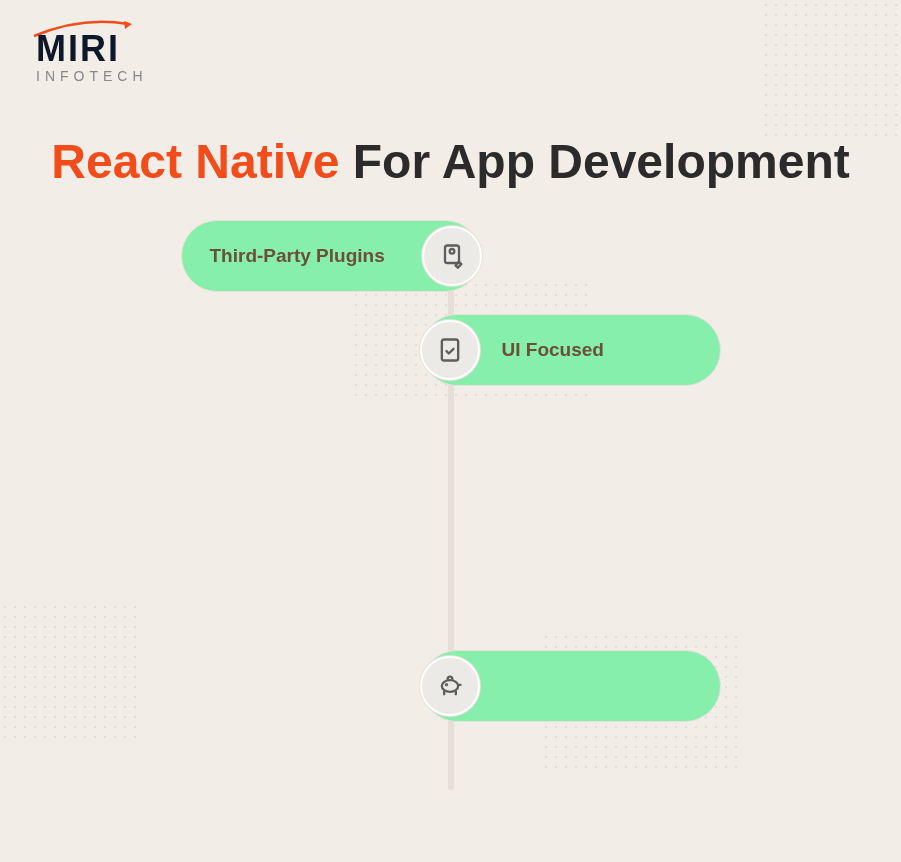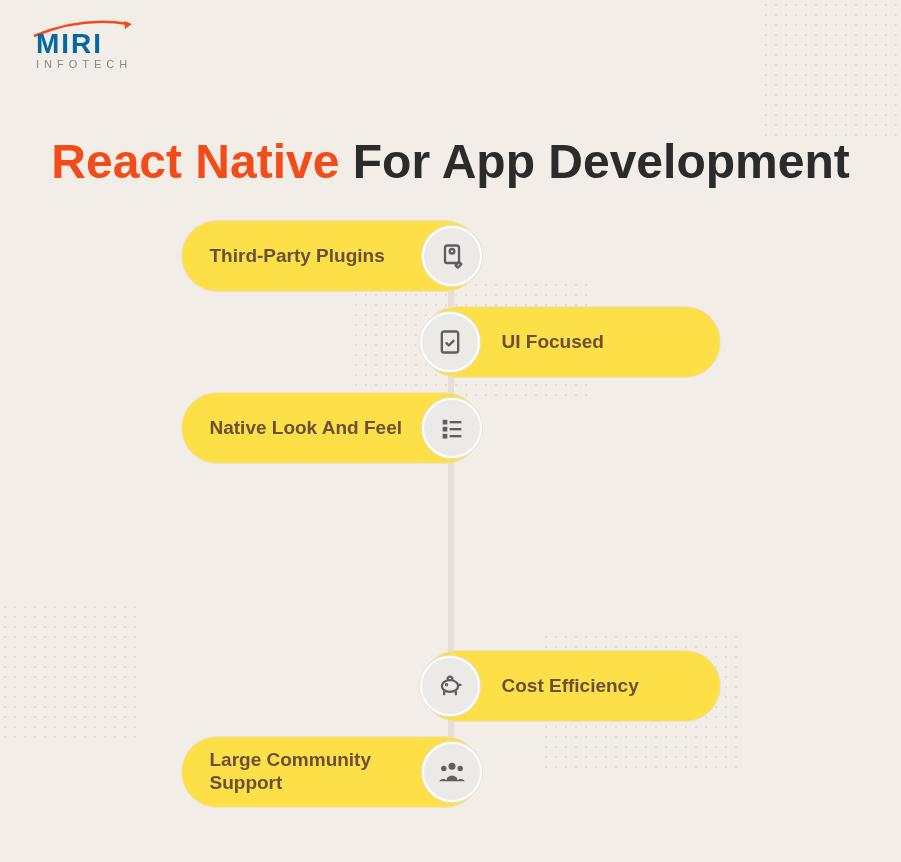--- a/index.html
+++ b/index.html
@@ -25,28 +25,28 @@
     .dots-bl { bottom: 120px; left: 0; width: 140px; height: 140px; }
     .dots-mid { top: 280px; right: 310px; width: 240px; height: 120px; }
     .dots-br { bottom: 90px; right: 160px; width: 200px; height: 140px; }
 
     .logo {
       position: absolute;
       top: 28px;
       left: 36px;
     }
     .logo-text {
-      font-size: 28px;
+      font-size: 36px;
       font-weight: 700;
       letter-spacing: 2px;
-      color: #0369a1;
+      color: #0f172a;
       position: relative;
     }
     .logo-sub {
-      font-size: 11px;
+      font-size: 14px;
       letter-spacing: 5px;
       color: #888;
       margin-top: -2px;
     }
     .logo-swoosh {
       position: absolute;
       top: -8px;
       left: -4px;
       width: 100px;
       height: 20px;
@@ -81,21 +81,21 @@
       height: 540px;
       margin-left: -3px;
       background: #e6dfd7;
       border-radius: 3px;
     }
 
     .pill {
       position: absolute;
       height: 72px;
       width: 300px;
-      background: #fde047;
+      background: #86efac;
       border: 1px solid #eae2d9;
       border-radius: 40px;
       display: flex;
       align-items: center;
     }
     .pill.left {
       right: 50%;
       margin-right: -30px;
       padding: 0 72px 0 28px;
     }
@@ -167,64 +167,37 @@
     <span class="pill-label">Third-Party Plugins</span>
     <div class="circle">
       <svg class="icon" viewBox="0 0 24 24">
         <rect x="6" y="3" width="12" height="15" rx="2"></rect>
         <circle cx="12" cy="8" r="2"></circle>
         <path d="M15 20 l3-3 2 2-3 3z"></path>
       </svg>
     </div>
   </div>
 
-  <div class="pill right" style="top:96px">
+  <div class="pill right" style="top:104px">
     <div class="circle">
       <svg class="icon" viewBox="0 0 24 24">
         <rect x="5" y="3" width="14" height="18" rx="2"></rect>
         <path d="M9 13 l2 2 4-4"></path>
       </svg>
     </div>
     <span class="pill-label">UI Focused</span>
   </div>
 
-  <div class="pill left" style="top:182px">
-    <span class="pill-label">Native Look And Feel</span>
-    <div class="circle">
-      <svg class="icon" viewBox="0 0 24 24" style="fill:#5e5e5e;stroke:none">
-        <rect x="4" y="5" width="4" height="4"></rect>
-        <rect x="10" y="6" width="10" height="2"></rect>
-        <rect x="4" y="11" width="4" height="4"></rect>
-        <rect x="10" y="12" width="10" height="2"></rect>
-        <rect x="4" y="17" width="4" height="4"></rect>
-        <rect x="10" y="18" width="10" height="2"></rect>
-      </svg>
-    </div>
-  </div>
 
 
 
   <div class="pill right" style="top:440px">
     <div class="circle">
       <svg class="icon" viewBox="0 0 24 24">
         <path d="M5 12 a7 5 0 1 0 14 0 a7 5 0 1 0 -14 0"></path>
         <path d="M7 17 v2 M17 17 v2 M19 11 h2 M10 6 a2 2 0 1 1 4 0"></path>
         <circle cx="9" cy="11" r="0.5" fill="#5e5e5e"></circle>
       </svg>
     </div>
-    <span class="pill-label">Cost Efficiency</span>
   </div>
 
-  <div class="pill left" style="top:526px">
-    <span class="pill-label">Large Community Support</span>
-    <div class="circle">
-      <svg class="icon" viewBox="0 0 24 24" style="fill:#5e5e5e;stroke:none">
-        <circle cx="12" cy="7" r="3"></circle>
-        <circle cx="5" cy="9" r="2.3"></circle>
-        <circle cx="19" cy="9" r="2.3"></circle>
-        <path d="M7 20 a5 5 0 0 1 10 0 z"></path>
-        <path d="M1 20 a4 4 0 0 1 7 0 z"></path>
-        <path d="M16 20 a4 4 0 0 1 7 0 z"></path>
-      </svg>
-    </div>
-  </div>
 
 </div>
 
 </body></html>

